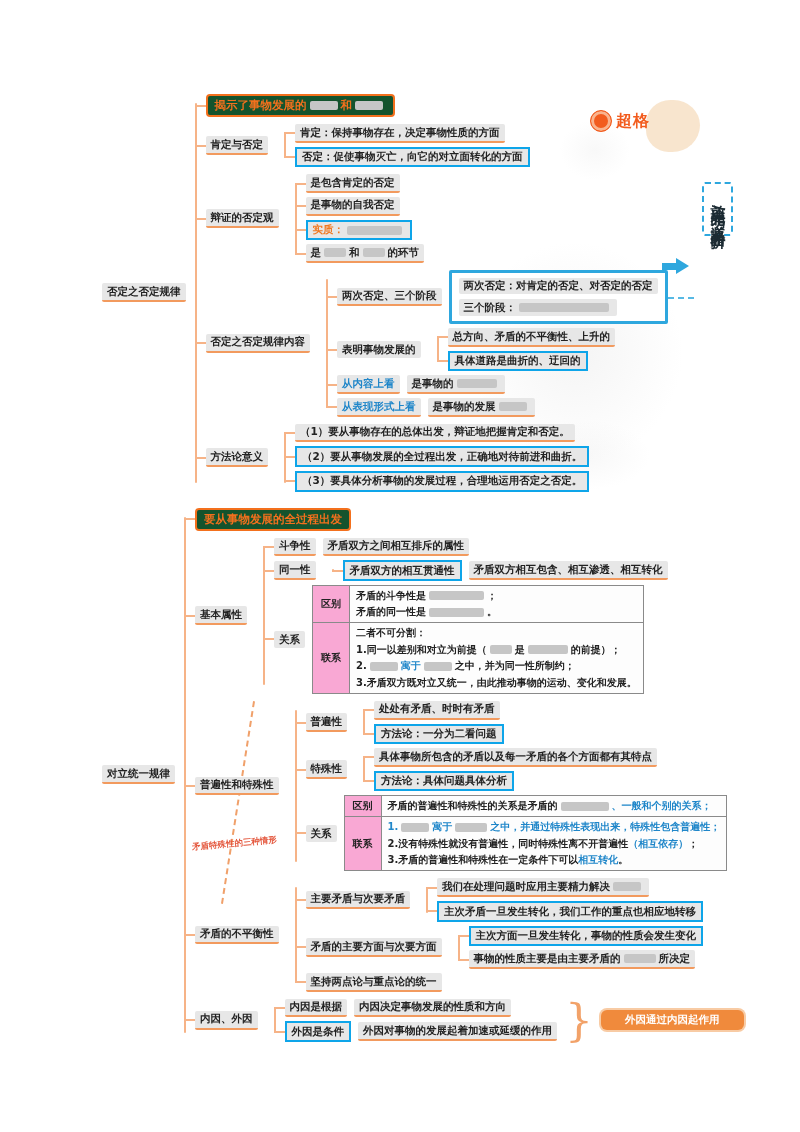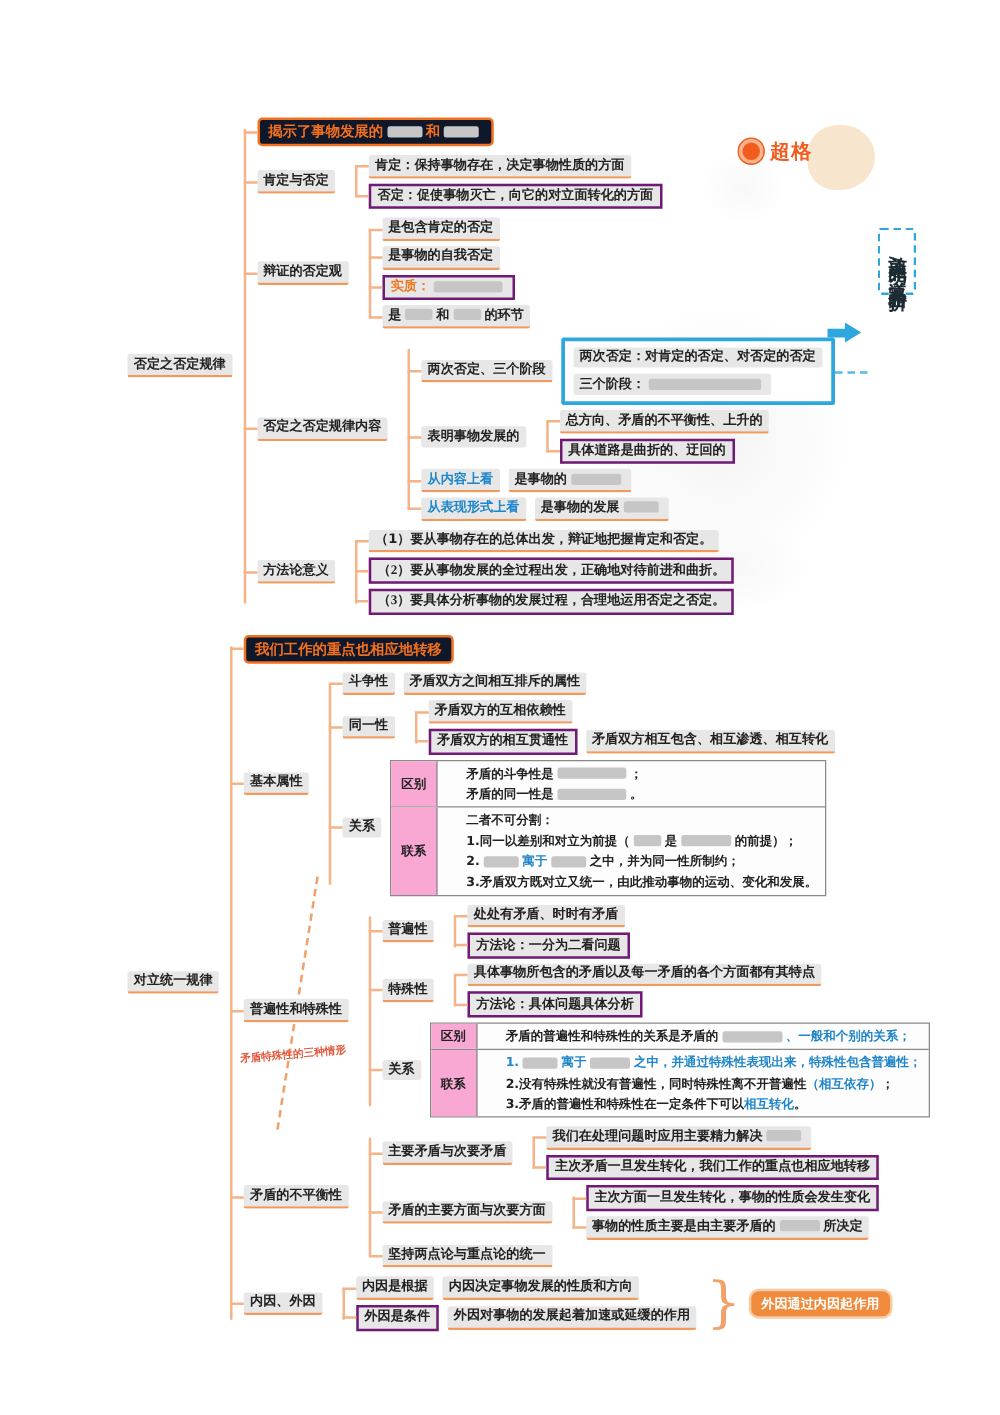--- a/index.html
+++ b/index.html
@@ -22,22 +22,22 @@
         margin-left:9px;padding-left:11px;position:relative;}
   .kids::before{content:"";position:absolute;left:0;top:9px;bottom:9px;width:2px;
         background:#f6b387;border-radius:2px;}
   .kids>.row::before{content:"";position:absolute;left:-11px;top:50%;margin-top:-1px;
         width:11px;height:2px;background:#f6b387;}
   .g1{gap:7px;} .g2{gap:4px;}
   
   .node{font-size:10.5px;font-weight:bold;color:#222;background:#e7e7e7;
         padding:1.5px 5px;white-space:nowrap;line-height:1.3;border-radius:2px;}
   .u{border-bottom:2px solid #f29a5e;}
-  .boxed{border:2px solid #701a75;border-radius:0;font-family:Liberation Serif, serif;}
-  .hdr{background:#0f172a;border:2px solid #f3701d;color:#f3701d;border-radius:4px;
+  .boxed{border:2px solid #0ea5e9;border-radius:0;}
+  .hdr{background:#14532d;border:2px solid #f3701d;color:#f3701d;border-radius:4px;
        padding:2px 7px;font-size:11.5px;font-weight:bold;white-space:nowrap;text-align:center;}
   .blue{color:#1f86c9;}
   .otext{color:#f07820;}
   .bk{display:inline-block;height:9px;background:#c6c6c6;border-radius:2px;
       margin:0 3px;vertical-align:middle;}
   .w22{width:22px}.w28{width:28px}.w32{width:32px}.w40{width:40px}.w48{width:48px}
   .w55{width:55px}.w90{width:90px}
   
   .bluebox{border:3px solid #2ea7de;background:#ffffff;padding:5px 7px;border-radius:2px;
            display:flex;flex-direction:column;gap:5px;align-items:flex-start;justify-content:space-between;}
@@ -50,27 +50,27 @@
          border:2px dashed #2ea7de;background:rgba(255,255,255,.9);color:#1c2b33;
          font-size:15px;font-weight:bold;letter-spacing:3px;padding:9px 4px;border-radius:3px;}
   
   .gxtable{border:1.5px solid #8a8a8a;background:#fdfdfd;}
   .gxrow{display:flex;border-bottom:1.5px solid #8a8a8a;}
   .gxrow:last-child{border-bottom:none;}
   .gxhead{min-width:30px;display:flex;align-items:center;justify-content:center;
           border-right:1.5px solid #8a8a8a;font-weight:bold;font-size:10px;color:#222;
           background:#f9a8d4;padding:2px 3px;}
   .gxbody{padding:3px 6px;font-size:10px;font-weight:bold;color:#222;display:flex;
-          flex-direction:column;gap:2.5px;margin-left:17px;}
+          flex-direction:column;gap:2.5px;}
   .gxbody div{white-space:nowrap;}
   
   .brace{font-size:44px;color:#f2a269;line-height:.9;font-weight:400;
          font-family:"DejaVu Serif",serif;margin:0 1px;}
   .pill{background:#f08a3c;color:#fff;font-size:10.5px;font-weight:bold;
-        padding:3px 8px;border-radius:6px;white-space:nowrap;box-shadow:0 0 0 2px #f8cba4;}
+        padding:3px 24px;border-radius:6px;white-space:nowrap;box-shadow:0 0 0 2px #f8cba4;}
   .rednote{position:absolute;left:192px;top:838px;color:#e4573d;font-size:8.5px;
            font-weight:bold;transform:rotate(-5deg);white-space:nowrap;}
   .reddash{position:absolute;left:237px;top:700px;height:205px;width:0;
            border-left:2px dashed #f0a06a;transform:rotate(9deg);}
 </style>
 </head>
 <body>
 
 <div class="canvas">
 
@@ -184,36 +184,33 @@
         </div>
 
       </div>
     </div>
 
     <div class="tree">
       <div class="node u">对立统一规律</div>
       <div class="kids g1">
 
         <div class="row">
-          <div class="hdr">我们工作的重点也相应地转移</div>
+          <div class="hdr">要从事物发展的全过程出发</div>
         </div>
 
         <div class="row">
           <div class="node u">基本属性</div>
           <div class="kids g2">
             <div class="row">
               <div class="node u">斗争性</div>
               <div class="node u">矛盾双方之间相互排斥的属性</div>
             </div>
             <div class="row">
               <div class="node u">同一性</div>
               <div class="kids g2">
-                <div class="row">
-                    <div class="node u">矛盾双方的互相依赖性</div>
-                  </div>
                 <div class="row">
                   <div class="node boxed">矛盾双方的相互贯通性</div>
                   <div class="node u">矛盾双方相互包含、相互渗透、相互转化</div>
                 </div>
               </div>
             </div>
             <div class="row">
               <div class="node">关系</div>
               <div class="gxtable">
                 <div class="gxrow">

